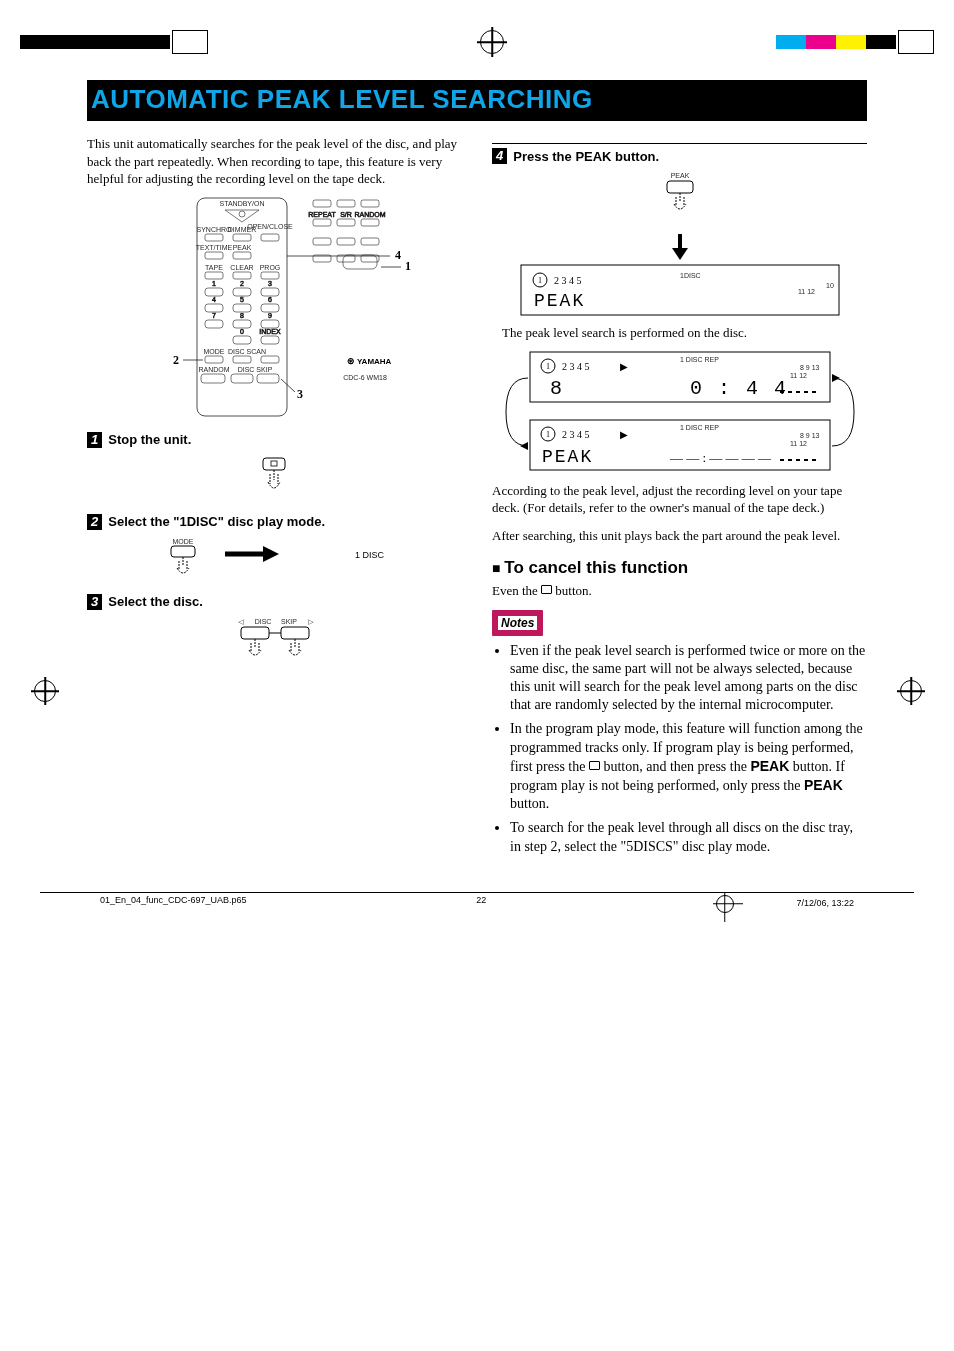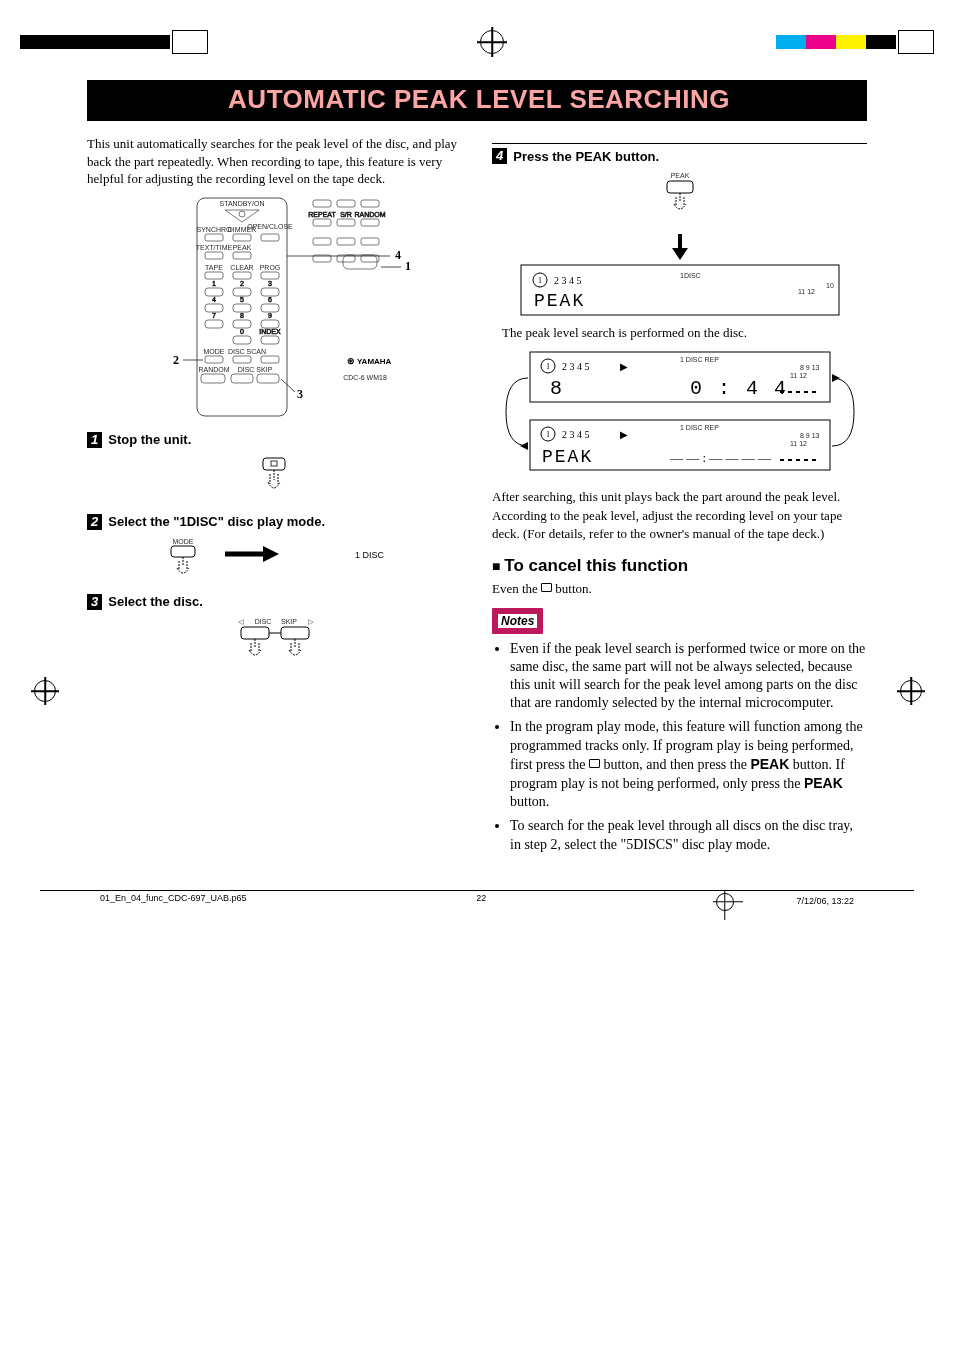--- a/index.html
+++ b/index.html
@@ -70,24 +70,24 @@
 
     
     .page {
       width: 780px;
       margin: 20px auto 0 auto;
       position: relative;
     }
 
     .title-bar {
       background: #000;
-      color: #fca5a5;
+      color: #0ea5e9;
       font-family: Arial, Helvetica, sans-serif;
       font-weight: bold;
-      text-align: center;
+      text-align: left;
       font-size: 26px;
       padding: 4px 0 6px 4px;
       letter-spacing: 0.5px;
     }
 
     .two-col {
       display: flex;
       gap: 30px;
       margin-top: 12px;
     }
@@ -425,22 +425,22 @@
             <line x1="304" y1="112" x2="308" y2="112"></line>
             <line x1="312" y1="112" x2="316" y2="112"></line>
           </g>
 
         <path d="M28 30 Q6 30 6 64 Q6 98 28 98" fill="none" stroke="#000"></path>
         <path d="M28 94 L20 98 L28 102 Z" fill="#000"></path>
         <path d="M332 98 Q354 98 354 64 Q354 30 332 30" fill="none" stroke="#000"></path>
         <path d="M332 34 L340 30 L332 26 Z" fill="#000"></path>
       </svg>
 
+      <p>According to the peak level, adjust the recording level on your tape deck. (For details, refer to the owner's manual of the tape deck.)</p>
       <p style="margin-top:10px;">After searching, this unit plays back the part around the peak level.</p>
-      <p>According to the peak level, adjust the recording level on your tape deck. (For details, refer to the owner's manual of the tape deck.)</p>
 
       <div class="fn-heading">To cancel this function</div>
       <p>
         <span>Even the </span><span class="stop-glyph"></span><span> button.</span>
       </p>
 
       <div class="notes-title">Notes</div>
       <ul class="notes">
         <li>Even if the peak level search is performed twice or more on the same disc, the same part will not be always selected, because this unit will search for the peak level among parts on the disc that are randomly selected by the internal microcomputer.</li>
         <li>

